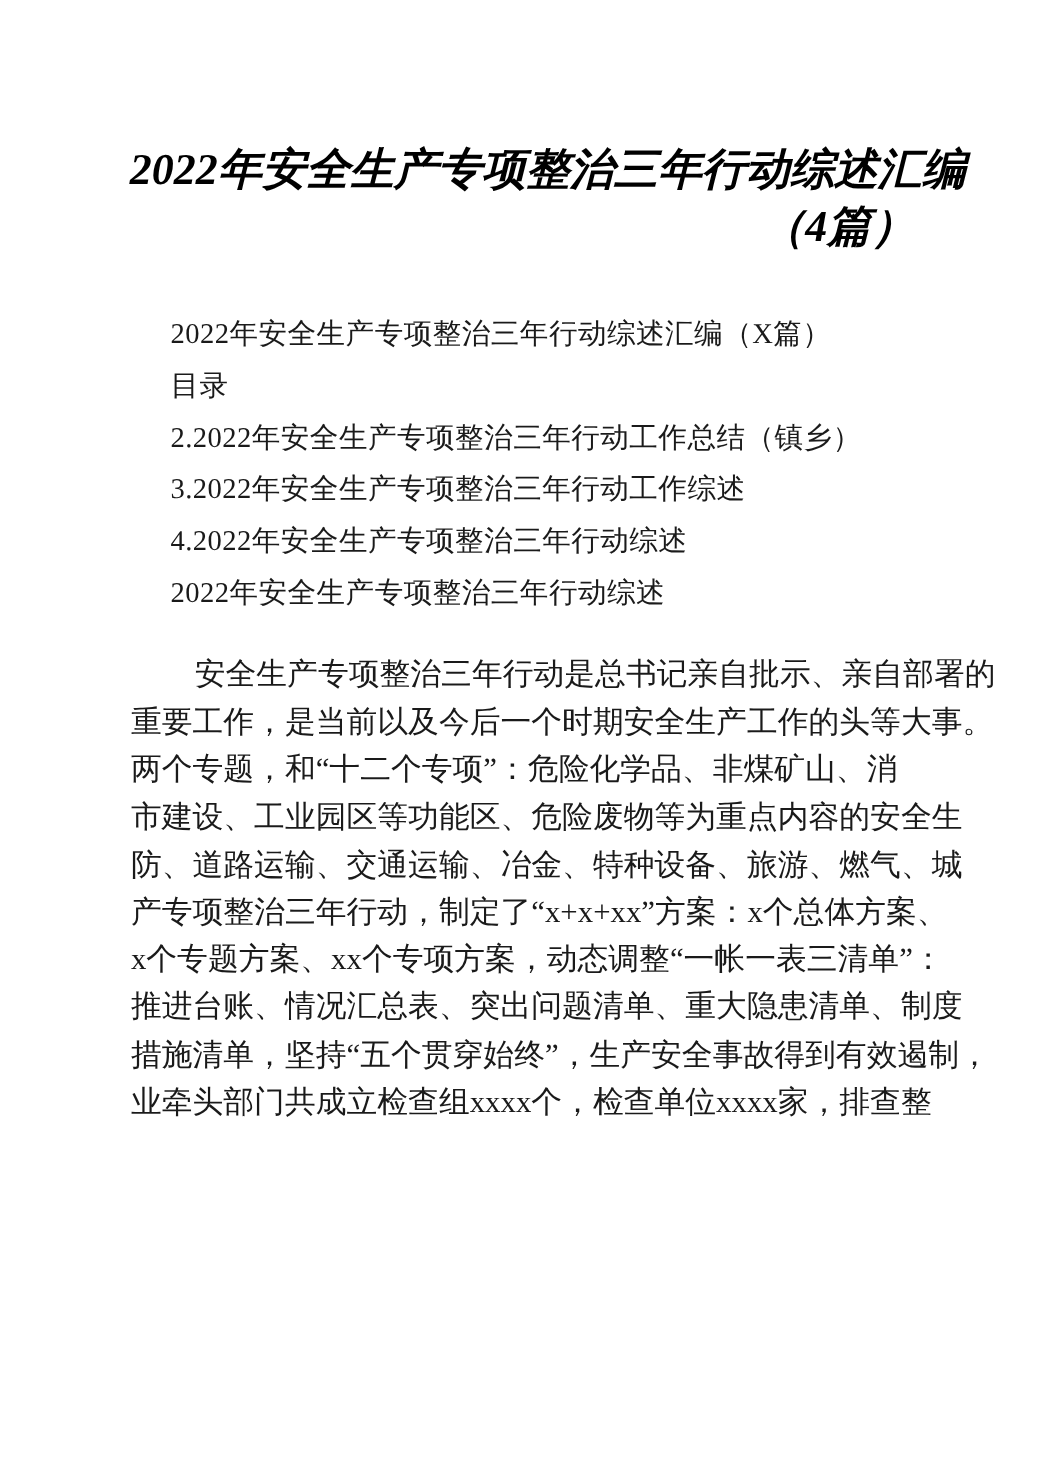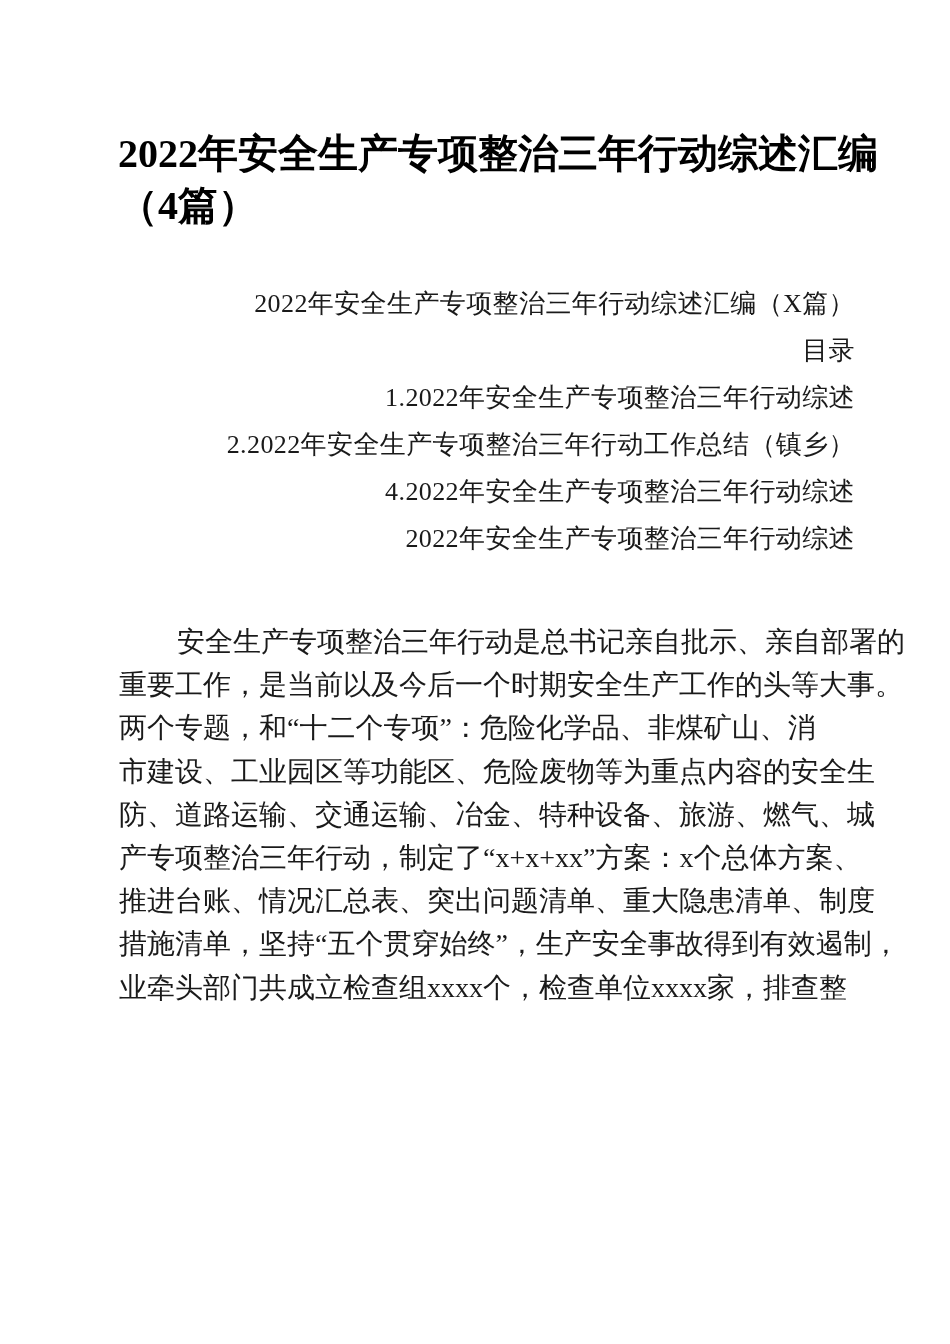--- a/index.html
+++ b/index.html
@@ -22,39 +22,39 @@
   .doc-title {
     position: absolute;
     left: 118px;
     top: 128px;
     width: 714px;
     font-family: "Liberation Serif", "DejaVu Serif", serif;
     font-weight: 700;
     font-size: 40px;
     line-height: 52px;
     letter-spacing: 0px;
-    text-align: left;
+    text-align: right;
     color: #000000;
+    font-style: italic;
   }
   .doc-title .title-line-1 {
     display: block;
     white-space: nowrap;
   }
   .doc-title .title-line-2 {
     display: block;
     white-space: nowrap;
   }
 
   
   .toc {
     position: absolute;
     left: 155px;
     top: 280px;
     width: 700px;
-    text-align: right;
   }
   .toc-line {
     font-family: "Liberation Serif", "DejaVu Serif", serif;
     font-weight: 400;
     font-size: 26px;
     line-height: 47px;
     color: #1a1a1a;
     white-space: nowrap;
     letter-spacing: 0.4px;
   }
@@ -70,47 +70,47 @@
     font-family: "Liberation Serif", "DejaVu Serif", serif;
     font-weight: 400;
     font-size: 28px;
     line-height: 43.2px;
     color: #1a1a1a;
     white-space: nowrap;
     letter-spacing: 0px;
   }
   .body-line.indent {
     text-indent: 58px;
-    margin-top: 28px;
   }
 </style>
 </head>
 <body>
 
 <div class="page">
 
   <div class="doc-title">
     <span class="title-line-1">2022年安全生产专项整治三年行动综述汇编</span>
     <span class="title-line-2">（4篇）</span>
   </div>
 
   <div class="toc">
     <div class="toc-line">2022年安全生产专项整治三年行动综述汇编（X篇）</div>
     <div class="toc-line">目录</div>
-    <div class="toc-line">1.2022年安全生产专项整治三年行动综述</div>
     <div class="toc-line">2.2022年安全生产专项整治三年行动工作总结（镇乡）</div>
+    <div class="toc-line">3.2022年安全生产专项整治三年行动工作综述</div>
     <div class="toc-line">4.2022年安全生产专项整治三年行动综述</div>
     <div class="toc-line">2022年安全生产专项整治三年行动综述</div>
   </div>
 
   <div class="body-block">
     <div class="body-line indent">安全生产专项整治三年行动是总书记亲自批示、亲自部署的</div>
     <div class="body-line">重要工作，是当前以及今后一个时期安全生产工作的头等大事。</div>
     <div class="body-line">两个专题，和“十二个专项”：危险化学品、非煤矿山、消</div>
     <div class="body-line">市建设、工业园区等功能区、危险废物等为重点内容的安全生</div>
     <div class="body-line">防、道路运输、交通运输、冶金、特种设备、旅游、燃气、城</div>
     <div class="body-line">产专项整治三年行动，制定了“x+x+xx”方案：x个总体方案、</div>
+    <div class="body-line">x个专题方案、xx个专项方案，动态调整“一帐一表三清单”：</div>
     <div class="body-line">推进台账、情况汇总表、突出问题清单、重大隐患清单、制度</div>
     <div class="body-line">措施清单，坚持“五个贯穿始终”，生产安全事故得到有效遏制，</div>
     <div class="body-line">业牵头部门共成立检查组xxxx个，检查单位xxxx家，排查整</div>
   </div>
 
 </div>
 
 </body></html>

